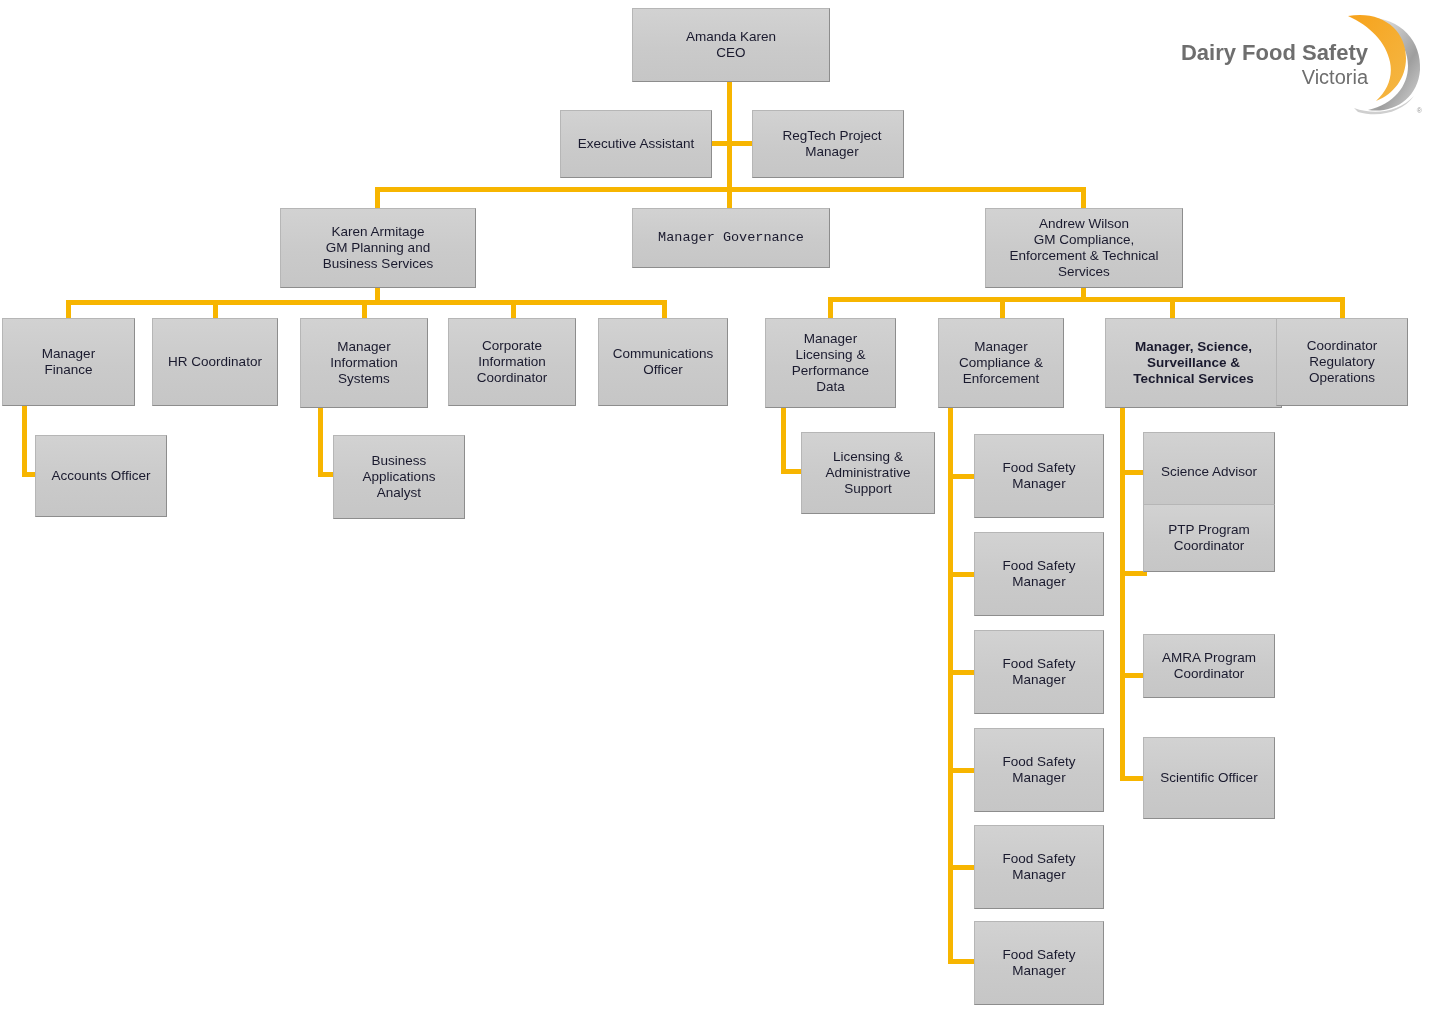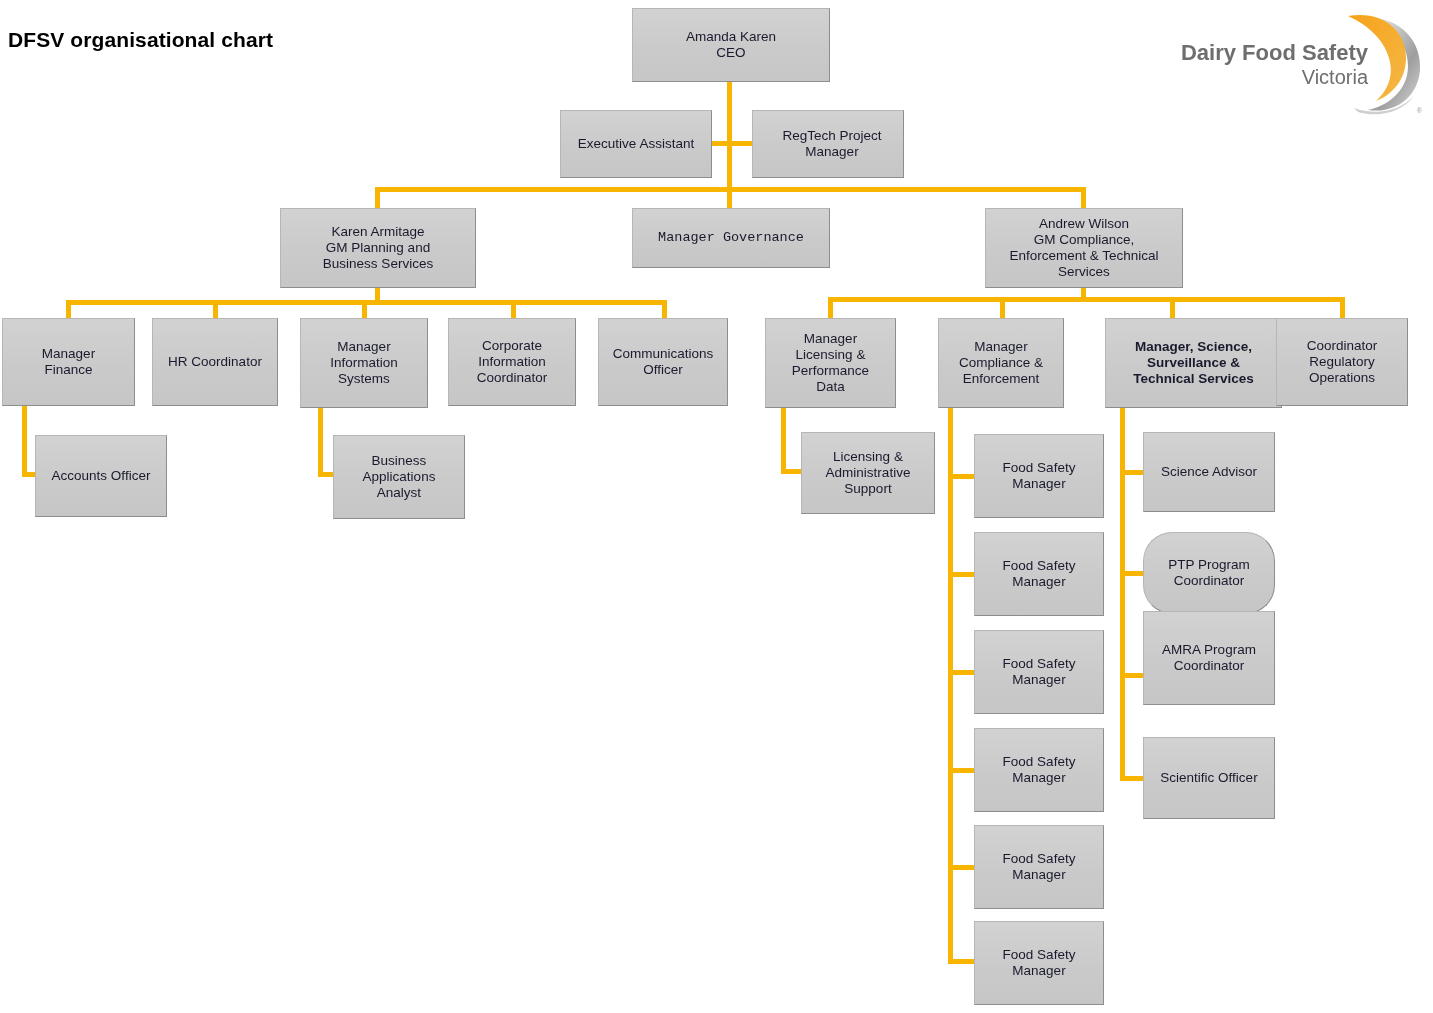--- a/index.html
+++ b/index.html
@@ -89,21 +89,20 @@
     position: absolute;
     background: #f7b500;
     z-index: 1;
   }
 </style>
 </head>
 <body>
 
 <div id="canvas">
 
-  <div id="page-title">DFSV organisational chart</div>
 
   <div id="logo">
     <div class="logo-text">
       <div class="logo-line1">Dairy Food Safety</div>
       <div class="logo-line2">Victoria</div>
     </div>
     <svg width="100" height="104" viewBox="0 0 100 104">
       <defs>
         <linearGradient id="silverGrad" x1="0%" y1="0%" x2="100%" y2="100%">
           <stop offset="0%" stop-color="#f2f2f2"></stop>
@@ -214,20 +213,20 @@
 Manager</span></div>
       <div class="node" style="left: 974px; top: 630px; width: 130px; height: 84px;"><span>Food Safety
 Manager</span></div>
       <div class="node" style="left: 974px; top: 728px; width: 130px; height: 84px;"><span>Food Safety
 Manager</span></div>
       <div class="node" style="left: 974px; top: 825px; width: 130px; height: 84px;"><span>Food Safety
 Manager</span></div>
       <div class="node" style="left: 974px; top: 921px; width: 130px; height: 84px;"><span>Food Safety
 Manager</span></div>
       <div class="node" style="left: 1143px; top: 432px; width: 132px; height: 80px;"><span>Science Advisor</span></div>
-      <div class="node" style="left: 1143px; top: 532px; width: 132px; height: 82px; border-radius: 29px;"><span>PTP Program
+      <div class="node" style="left: 1143px; top: 504px; width: 132px; height: 68px;"><span>PTP Program
 Coordinator</span></div>
-      <div class="node" style="left: 1143px; top: 611px; width: 132px; height: 94px;"><span>AMRA Program
+      <div class="node" style="left: 1143px; top: 634px; width: 132px; height: 64px;"><span>AMRA Program
 Coordinator</span></div>
       <div class="node" style="left: 1143px; top: 737px; width: 132px; height: 82px;"><span>Scientific Officer</span></div>
     </div>
 
 </div>
 
 </body></html>

